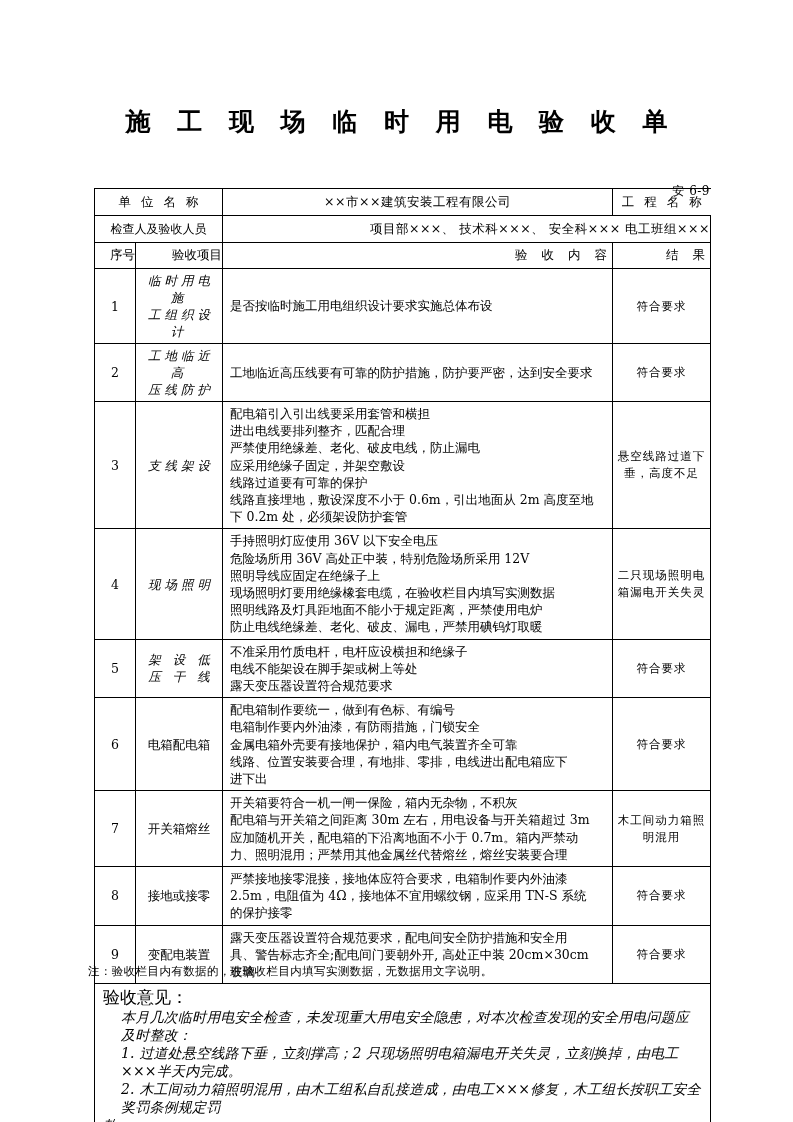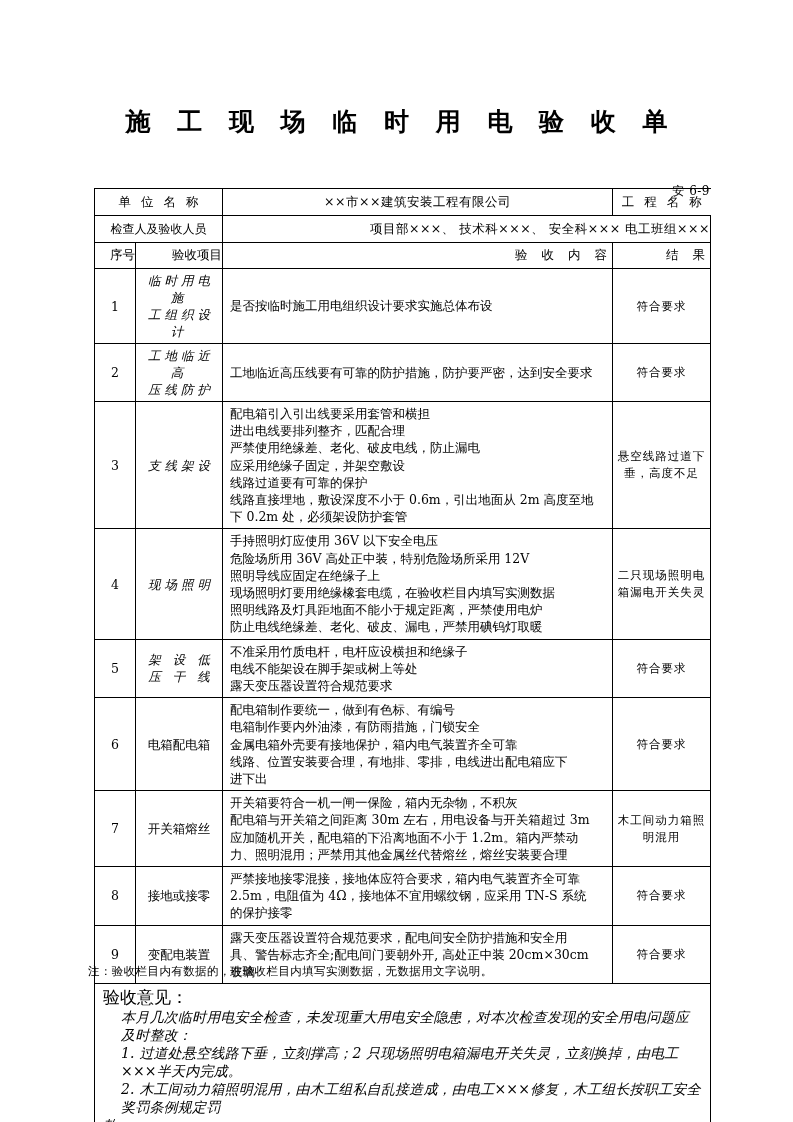--- a/index.html
+++ b/index.html
@@ -310,33 +310,33 @@
       </tr>
 
       <tr>
         <td class="cell-no">7</td>
         <td class="cell-item">
           <span>开关箱熔丝</span>
         </td>
         <td class="cell-content">
           <div>开关箱要符合一机一闸一保险，箱内无杂物，不积灰</div>
           <div>配电箱与开关箱之间距离 30m 左右，用电设备与开关箱超过 3m</div>
-          <div>应加随机开关，配电箱的下沿离地面不小于 1.2m。箱内严禁动</div>
+          <div>应加随机开关，配电箱的下沿离地面不小于 0.7m。箱内严禁动</div>
           <div>力、照明混用；严禁用其他金属丝代替熔丝，熔丝安装要合理</div>
         </td>
         <td class="cell-result">木工间动力箱照明混用</td>
       </tr>
 
       <tr>
         <td class="cell-no">8</td>
         <td class="cell-item">
           <span>接地或接零</span>
         </td>
         <td class="cell-content">
-          <div>严禁接地接零混接，接地体应符合要求，箱内电气装置齐全可靠</div>
+          <div>严禁接地接零混接，接地体应符合要求，电箱制作要内外油漆</div>
           <div>2.5m，电阻值为 4Ω，接地体不宜用螺纹钢，应采用 TN-S 系统</div>
           <div>的保护接零</div>
         </td>
         <td class="cell-result">符合要求</td>
       </tr>
 
       <tr>
         <td class="cell-no">9</td>
         <td class="cell-item">
           <span>变配电装置</span>

